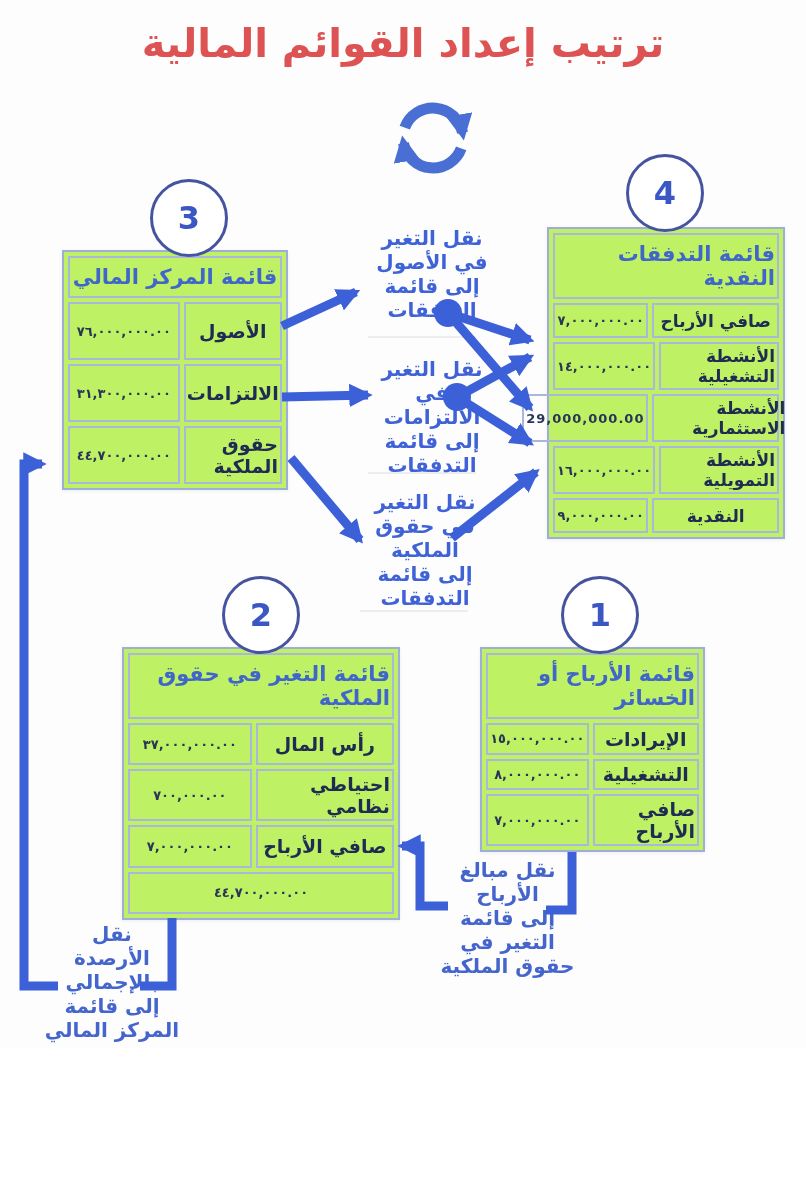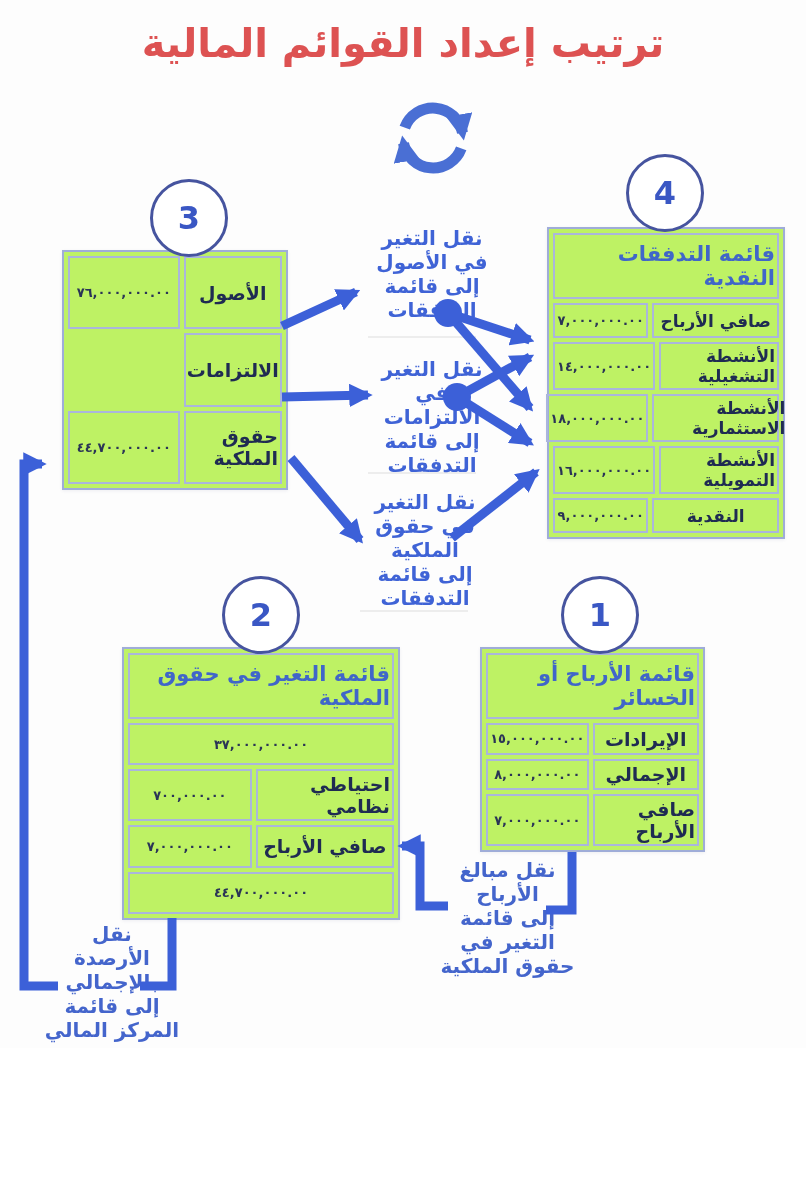--- a/index.html
+++ b/index.html
@@ -80,60 +80,63 @@
     <span>4</span>
   </div>
   <div class="abs numcircle" style="left:222px;top:576px;">
     <span>2</span>
   </div>
   <div class="abs numcircle" style="left:561px;top:576px;">
     <span>1</span>
   </div>
 
   <div class="abs tbl" style="left:62px;top:250px;width:226px;height:240px;">
+    <div class="hd">قائمة المركز المالي</div>
     <div class="row">
       <div class="cell lbl" style="width:46%;text-align:right;">الأصول</div>
       <div class="cell val">٧٦,٠٠٠,٠٠٠.٠٠</div>
     </div>
     <div class="row">
       <div class="cell lbl" style="width:46%;">الالتزامات</div>
+      <div class="cell val">٣١,٣٠٠,٠٠٠.٠٠</div>
     </div>
     <div class="row">
       <div class="cell lbl" style="width:46%;">حقوق الملكية</div>
       <div class="cell val">٤٤,٧٠٠,٠٠٠.٠٠</div>
     </div>
   </div>
 
   <div class="abs tbl small-lbl" style="left:547px;top:227px;width:238px;height:312px;">
     <div class="hd">قائمة التدفقات النقدية</div>
     <div class="row">
       <div class="cell lbl" style="width:56%;">صافي الأرباح</div>
       <div class="cell val">٧,٠٠٠,٠٠٠.٠٠</div>
     </div>
     <div class="row">
       <div class="cell lbl" style="width:56%;">الأنشطة التشغيلية</div>
       <div class="cell val">١٤,٠٠٠,٠٠٠.٠٠</div>
     </div>
     <div class="row">
       <div class="cell lbl" style="width:56%;padding-left:48px;">الأنشطة الاستثمارية</div>
-      <div class="cell val">١٨,٠٠٠,٠٠٠.٠٠</div>
+      <div class="cell val">29,000,000.00</div>
     </div>
     <div class="row">
       <div class="cell lbl" style="width:56%;">الأنشطة التمويلية</div>
       <div class="cell val">١٦,٠٠٠,٠٠٠.٠٠</div>
     </div>
     <div class="row">
       <div class="cell lbl" style="width:56%;">النقدية</div>
       <div class="cell val">٩,٠٠٠,٠٠٠.٠٠</div>
     </div>
   </div>
 
   <div class="abs tbl" style="left:122px;top:647px;width:278px;height:273px;">
     <div class="hd">قائمة التغير في حقوق الملكية</div>
     <div class="row">
+      <div class="cell lbl" style="width:52%;">رأس المال</div>
       <div class="cell val">٣٧,٠٠٠,٠٠٠.٠٠</div>
     </div>
     <div class="row">
       <div class="cell lbl" style="width:52%;">احتياطي نظامي</div>
       <div class="cell val">٧٠٠,٠٠٠.٠٠</div>
     </div>
     <div class="row">
       <div class="cell lbl" style="width:52%;">صافي الأرباح</div>
       <div class="cell val">٧,٠٠٠,٠٠٠.٠٠</div>
     </div>
@@ -142,21 +145,21 @@
     </div>
   </div>
 
   <div class="abs tbl" style="left:480px;top:647px;width:225px;height:205px;">
     <div class="hd">قائمة الأرباح أو الخسائر</div>
     <div class="row">
       <div class="cell lbl" style="width:50%;">الإيرادات</div>
       <div class="cell val">١٥,٠٠٠,٠٠٠.٠٠</div>
     </div>
     <div class="row">
-      <div class="cell lbl" style="width:50%;">الإجمالي</div>
+      <div class="cell lbl" style="width:50%;">التشغيلية</div>
       <div class="cell val">٨,٠٠٠,٠٠٠.٠٠</div>
     </div>
     <div class="row">
       <div class="cell lbl" style="width:50%;">صافي الأرباح</div>
       <div class="cell val">٧,٠٠٠,٠٠٠.٠٠</div>
     </div>
   </div>
 
   <div class="abs note" style="left:362px;top:226px;width:140px;">نقل التغير
 في الأصول

